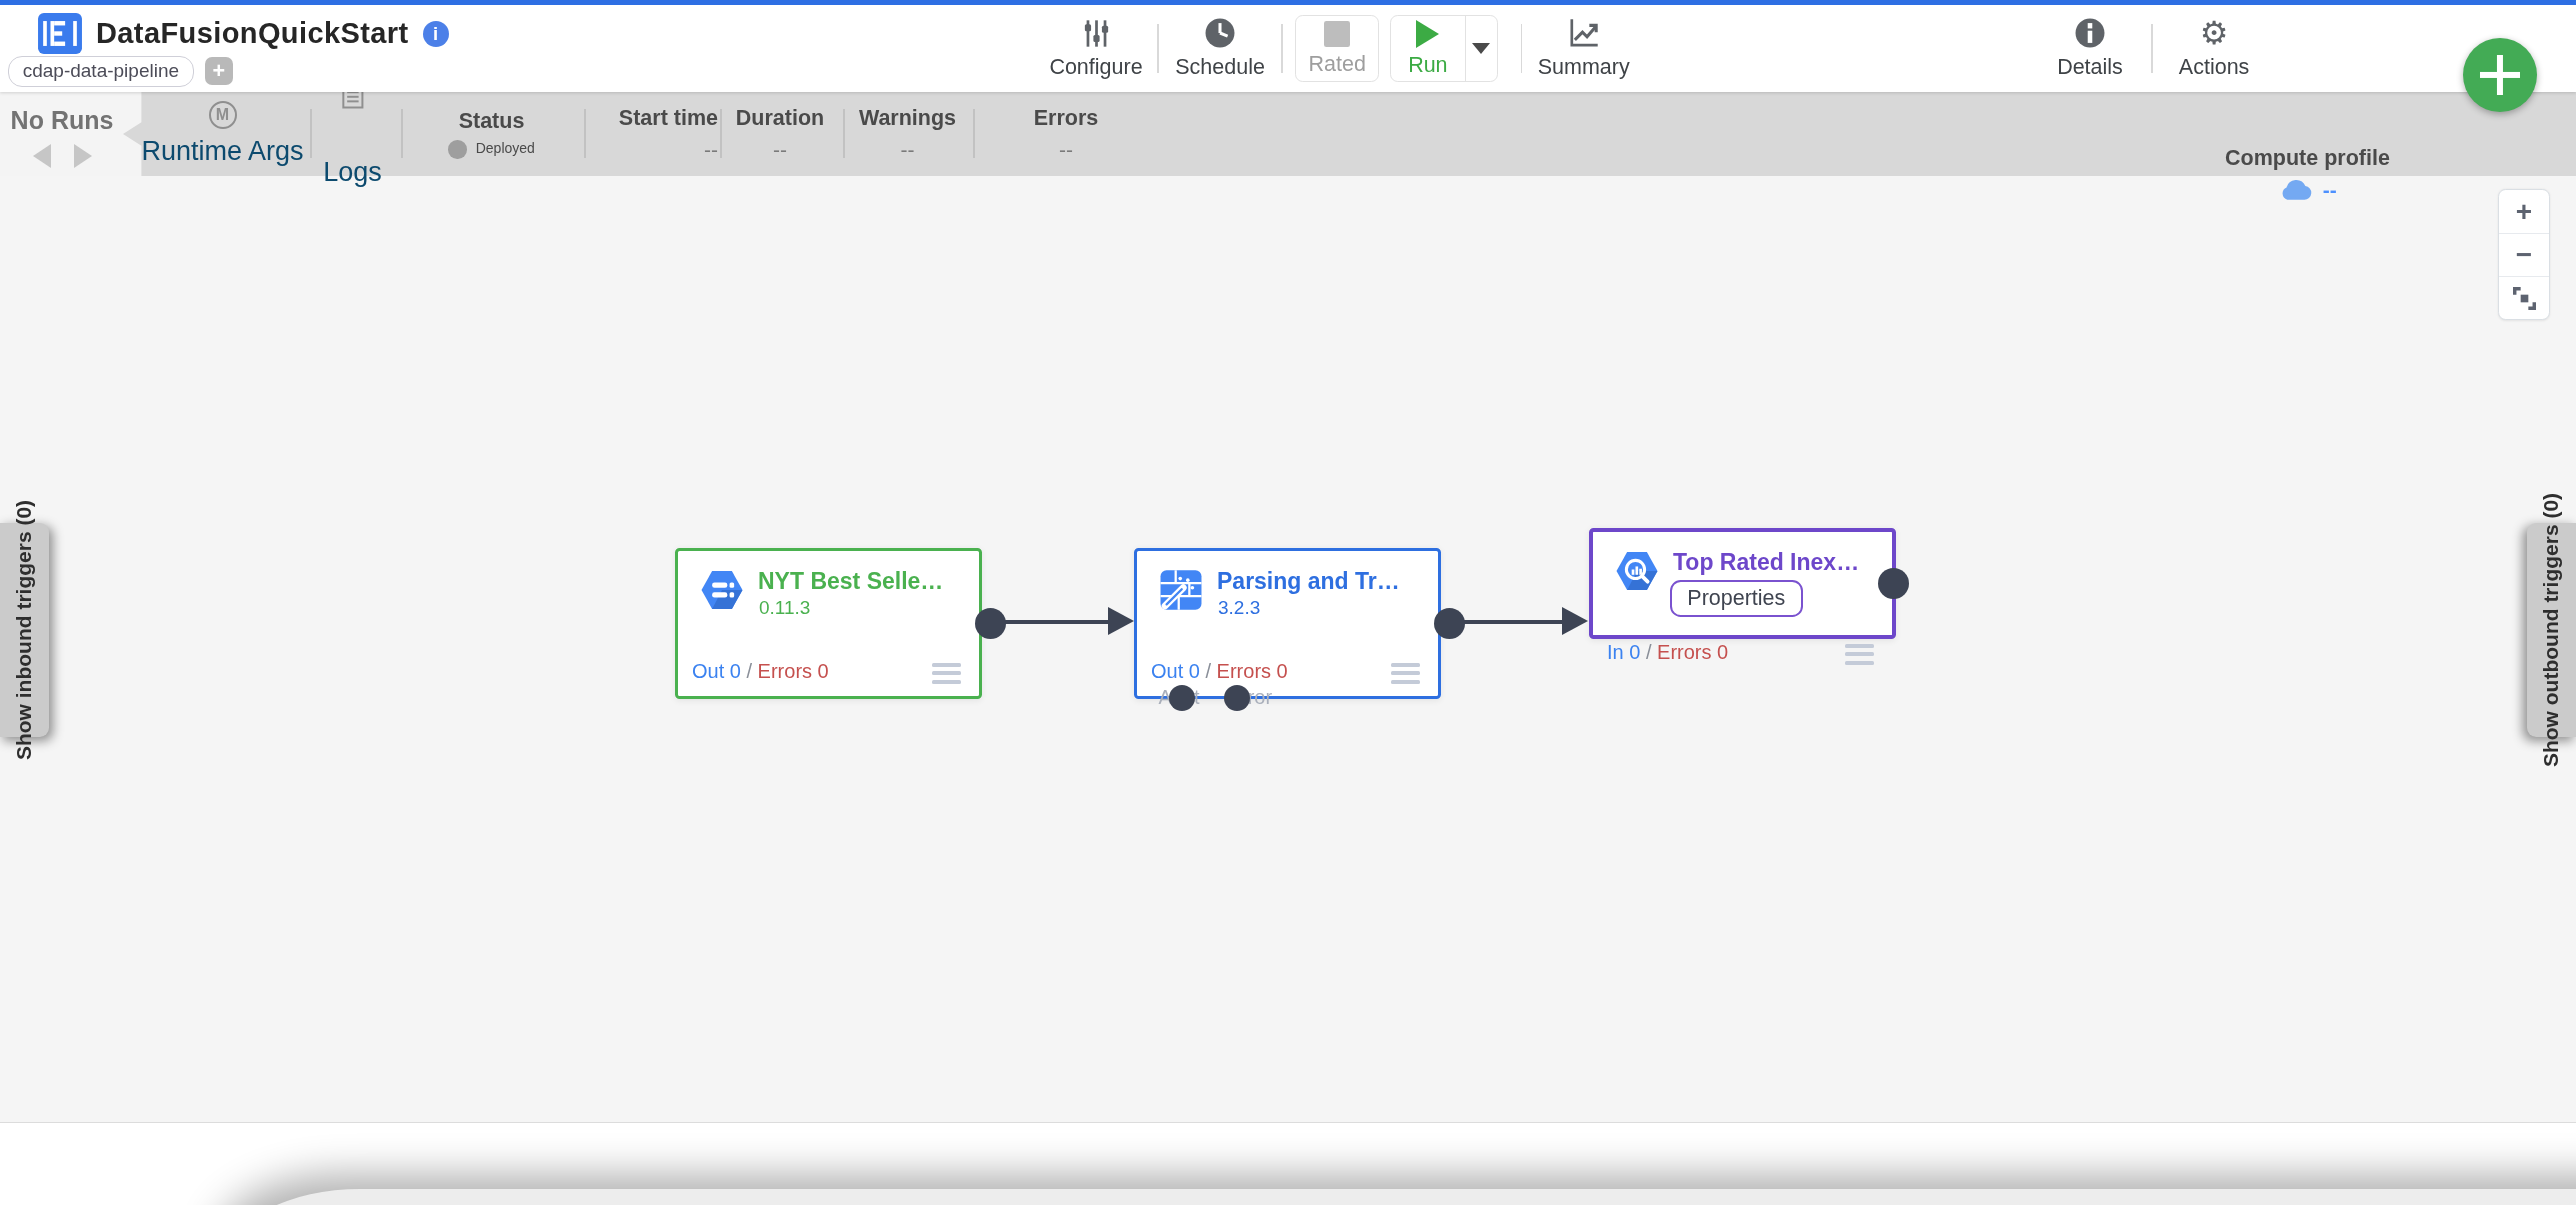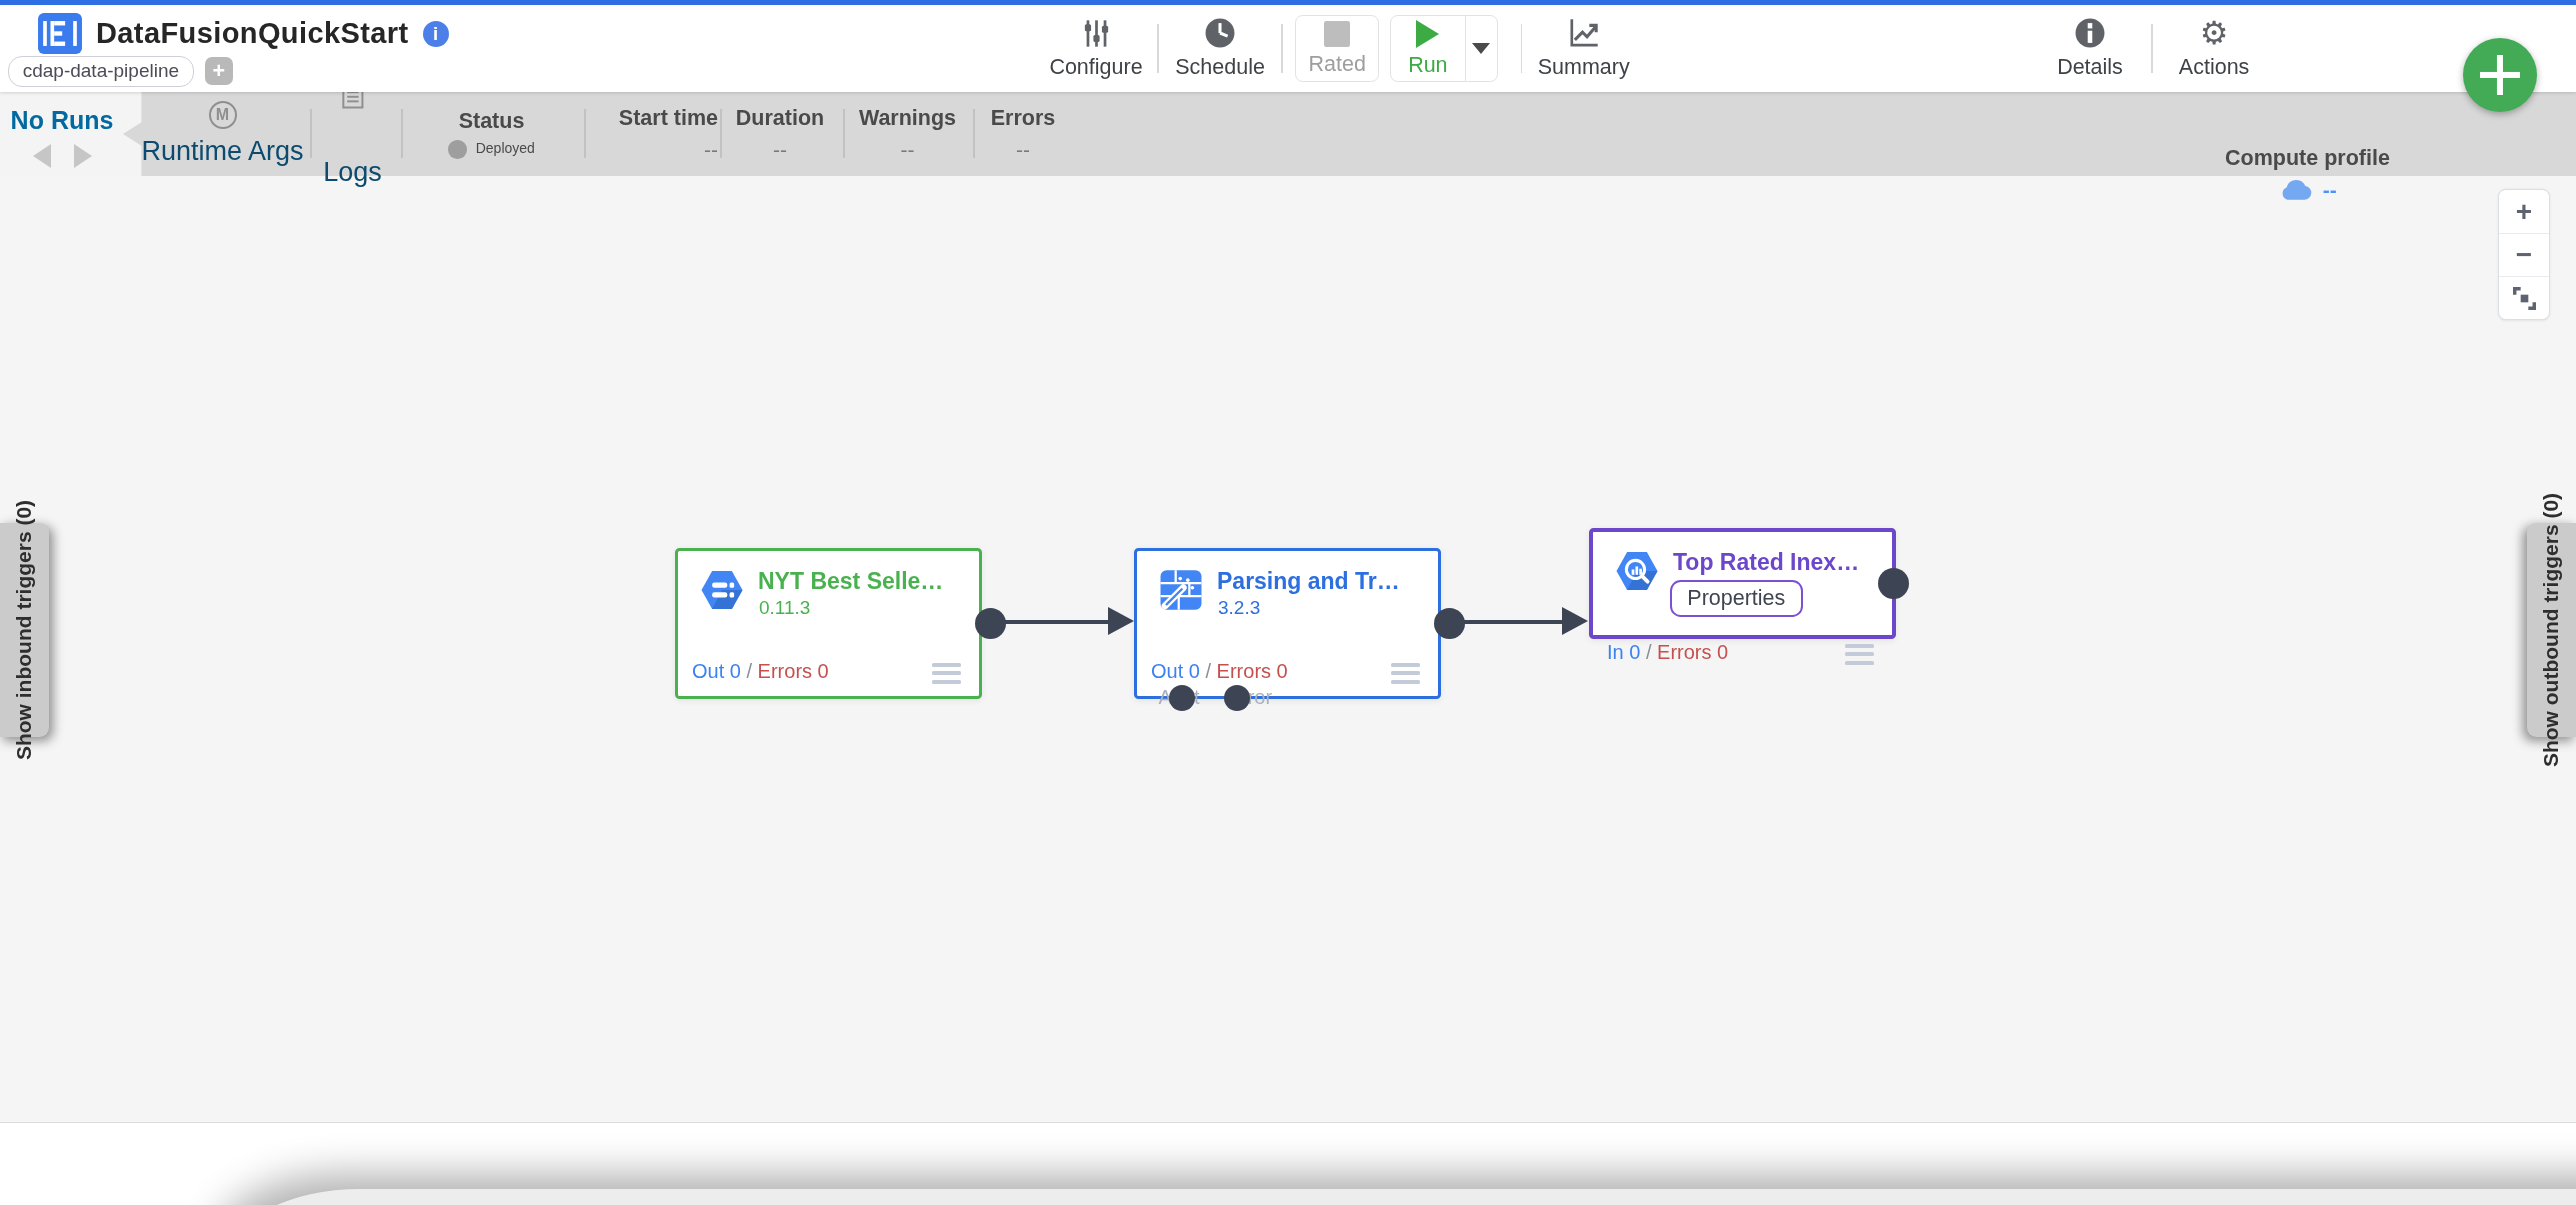--- a/index.html
+++ b/index.html
@@ -50,21 +50,21 @@
   .fab::before, .fab::after { content:""; position:absolute; background:#fff; left:50%; top:50%; }
   .fab::before { width:40px; height:6.1px; transform:translate(-50%,-50%); }
   .fab::after  { width:6.1px; height:40px; transform:translate(-50%,-50%); }
 
   
   .ribbon { position:absolute; left:0; top:92px; width:100%; height:84px; background:#f4f4f4; z-index:10; }
   .ribbon-gray { position:absolute; left:123px; right:0; top:0; bottom:0; background:#d8d8d8;
     clip-path:polygon(18.4px 0, 100% 0, 100% 100%, 18.4px 100%, 18.4px 64%, 0 50%, 18.4px 36%); }
   .noruns { position:absolute; left:0; top:0; width:124px; height:100%; }
   .noruns-label { position:absolute; left:0; top:14px; width:100%; text-align:center;
-                  font-size:25px; font-weight:bold; color:#0369a1; }
+                  font-size:25px; font-weight:bold; color:#737373; }
   .noruns-arrows { position:absolute; left:0; top:52px; width:100%; display:flex; justify-content:center; gap:23px; }
   .tri-left { width:0; height:0; border-right:18.4px solid #c6c6c6; border-top:12.3px solid transparent; border-bottom:12.3px solid transparent; }
   .tri-right { width:0; height:0; border-left:18.4px solid #c6c6c6; border-top:12.3px solid transparent; border-bottom:12.3px solid transparent; }
   .rcol { position:absolute; top:0; height:100%; display:flex; flex-direction:column;
           align-items:center; justify-content:center; gap:6.1px; }
   .rcol .hdr { font-size:21.5px; font-weight:bold; color:#4a4a4a; white-space:nowrap; }
   .rcol .val { font-size:21px; color:#7a7a7a; }
   .rcol .muted { font-size:27px; color:#0c4a6e; white-space:nowrap; }
   .rdiv { position:absolute; top:17px; height:49px; width:1.5px; background:#c2c2c2; }
   .m-circle { width:28px; height:28px; border:2.3px solid #8f8f8f; border-radius:50%; color:#8f8f8f;
@@ -278,21 +278,21 @@
     <span class="val">--</span>
   </div>
   <div class="rdiv" style="left:843px;"></div>
 
   <div class="rcol" style="left:846px; width:123px;">
     <span class="hdr">Warnings</span>
     <span class="val">--</span>
   </div>
   <div class="rdiv" style="left:973px;"></div>
 
-  <div class="rcol" style="left:977px; width:92px;">
+  <div class="rcol" style="left:1020px; width:92px;">
     <span class="hdr">Errors</span>
     <span class="val">--</span>
   </div>
 
   <div class="rcol" style="left:2208px; width:199px;margin-top:40px;">
     <span class="hdr">Compute profile</span>
     <span class="compute-line">
       <span>
         <svg width="34" height="21.5" viewBox="0 0 44 28">
           <path d="M12 27 H34 a9 9 0 0 0 1.5 -17.9 A13 13 0 0 0 11 11 A8.5 8.5 0 0 0 12 27 Z" fill="#74a9f2"></path>

